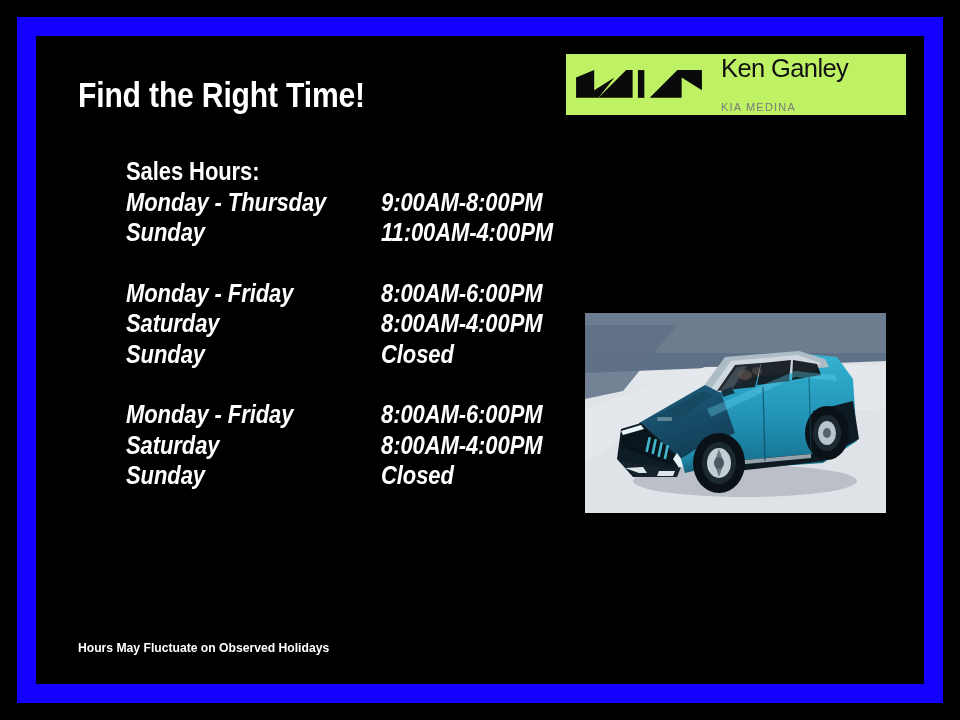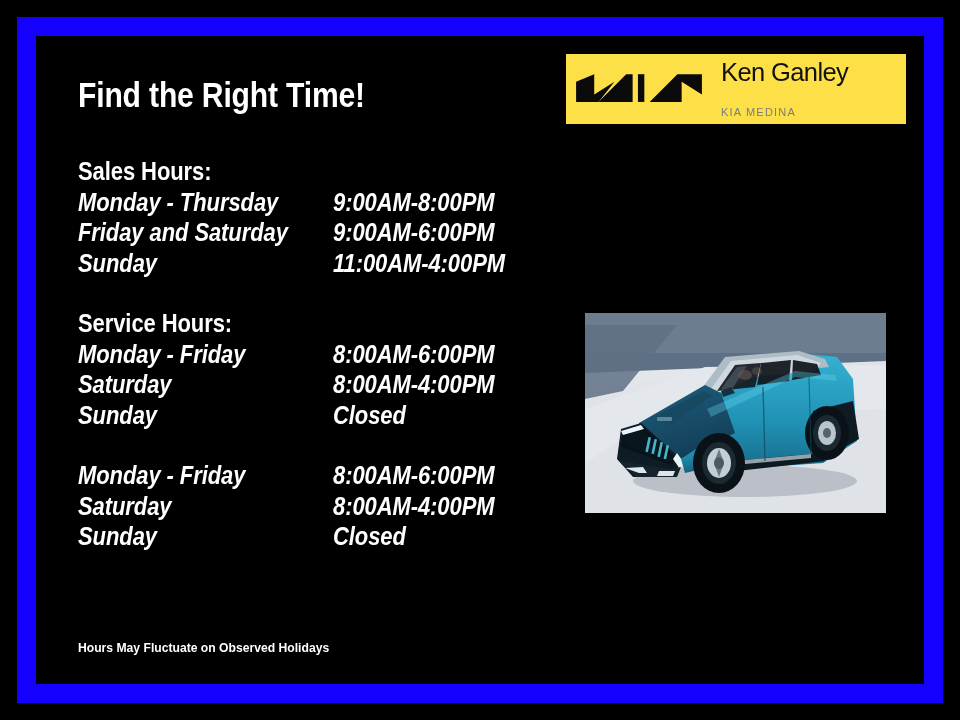--- a/index.html
+++ b/index.html
@@ -70,20 +70,21 @@
 
   .block-heading,
   .hours-row {
     height: 30.5px;
     line-height: 30.5px;
     white-space: nowrap;
     color: #ffffff;
     font-size: 25px;
     font-weight: 700;
     letter-spacing: -0.1px;
+    margin-left: 48px;
   }
   .block-heading .shrink,
   .hours-row .day,
   .hours-row .time {
     display: inline-block;
     transform: scaleX(0.88);
     transform-origin: left center;
   }
   .hours-row { position: relative; font-style: italic; }
   .hours-row .day {
@@ -109,24 +110,23 @@
     transform: scaleX(0.9);
     transform-origin: left center;
   }
 
   
   .logo-banner {
     position: absolute;
     left: 566px;
     top: 54px;
     width: 340px;
-    height: 70px;
-    background: #fde047;
+    height: 61px;
+    background: #bef264;
     display: flex;
-    align-items: center;
   }
   .kia-mark {
     width: 128px;
     margin-left: 9px;
     flex: none;
     display: block;
   }
   .dealer-block {
     margin-left: 18px;
     display: flex;
@@ -175,31 +175,26 @@
 
   <div class="hours-wrap">
 
     <div class="hours-block">
       <div class="block-heading"><span class="shrink">Sales Hours:</span></div>
       <div class="hours-row">
         <span class="day">Monday - Thursday</span>
         <span class="time">9:00AM-8:00PM</span>
       </div>
       <div class="hours-row">
-        <span class="day">Friday and Saturday</span>
-        <span class="time">9:00AM-6:00PM</span>
-      </div>
-      <div class="hours-row">
         <span class="day">Sunday</span>
         <span class="time">11:00AM-4:00PM</span>
       </div>
     </div>
 
     <div class="hours-block">
-      <div class="block-heading"><span class="shrink">Service Hours:</span></div>
       <div class="hours-row">
         <span class="day">Monday - Friday</span>
         <span class="time">8:00AM-6:00PM</span>
       </div>
       <div class="hours-row">
         <span class="day">Saturday</span>
         <span class="time">8:00AM-4:00PM</span>
       </div>
       <div class="hours-row">
         <span class="day">Sunday</span>

